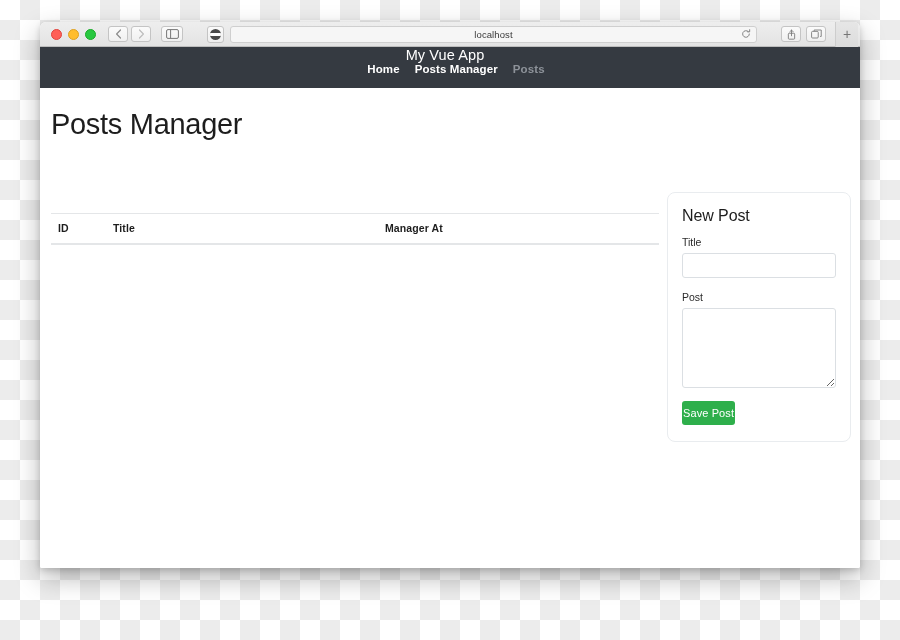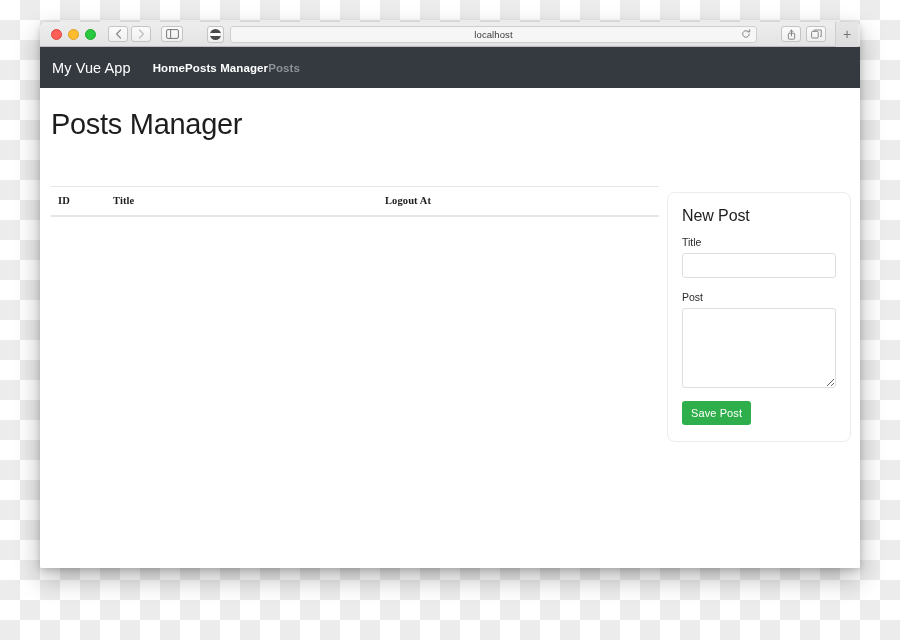--- a/index.html
+++ b/index.html
@@ -146,29 +146,30 @@
   }
 
   
   #navbar {
     height: 41px;
     background: #353a41;
     display: flex;
     align-items: center;
     padding-left: 12px;
     box-sizing: border-box;
+    flex-direction: column;
   }
   #brand {
     color: #ffffff;
     font-size: 14.5px;
     font-weight: 400;
     margin-right: 22px;
     letter-spacing: 0.1px;
   }
-  .nav-links { display:flex; align-items:flex-end; }
+  .nav-links { display:flex; align-items:flex-end; gap: 15px; }
   .nav-link {
     font-size: 11.5px;
     font-weight: bold;
     color: #ffffff;
     text-decoration: none;
     letter-spacing: 0.1px;
   }
   .nav-link.muted { color: #8d9299; }
 
   
@@ -187,24 +188,23 @@
     font-weight: 400;
     color: #1d1d1d;
     letter-spacing: -0.3px;
     margin: 0;
   }
 
   
   #posts-table {
     position: absolute;
     left: 11px;
-    top: 98px;
+    top: 125px;
     width: 608px;
     border-collapse: collapse;
-    font-family: Liberation Serif, serif;
   }
   #posts-table th {
     font-size: 10.5px;
     font-weight: bold;
     color: #1d1d1d;
     text-align: left;
     padding: 8px 0 9px 0;
     border-top: 1px solid #e4e6e8;
     border-bottom: 2px solid #e4e6e8;
     letter-spacing: 0.1px;
@@ -270,21 +270,21 @@
     resize: both;
     margin-bottom: 13px;
   }
   #save-post-button {
     background: #2eaf4b;
     color: #ffffff;
     border: none;
     border-radius: 3px;
     font-family: "Liberation Sans", sans-serif;
     font-size: 11px;
-    padding: 6px 9px;
+    padding: 6px 1px;
     cursor: pointer;
     letter-spacing: 0.1px;
   }
 </style>
 </head>
 <body>
 
 <div id="backdrop"></div>
 
 <div id="browser-window">
@@ -364,21 +364,21 @@
 
   <div id="page">
 
     <h1 id="page-title">Posts Manager</h1>
 
     <table id="posts-table">
       <thead>
         <tr>
           <th class="col-id">ID</th>
           <th class="col-title">Title</th>
-          <th class="col-upd">Logout At</th>
+          <th class="col-upd">Manager At</th>
         </tr>
       </thead>
       <tbody id="table-body"></tbody>
     </table>
 
     <div id="new-post-card">
       <h2 id="new-post-title">New Post</h2>
 
       <label class="field-label">Title</label>
       <input class="text-input" type="text" placeholder="" style="">

